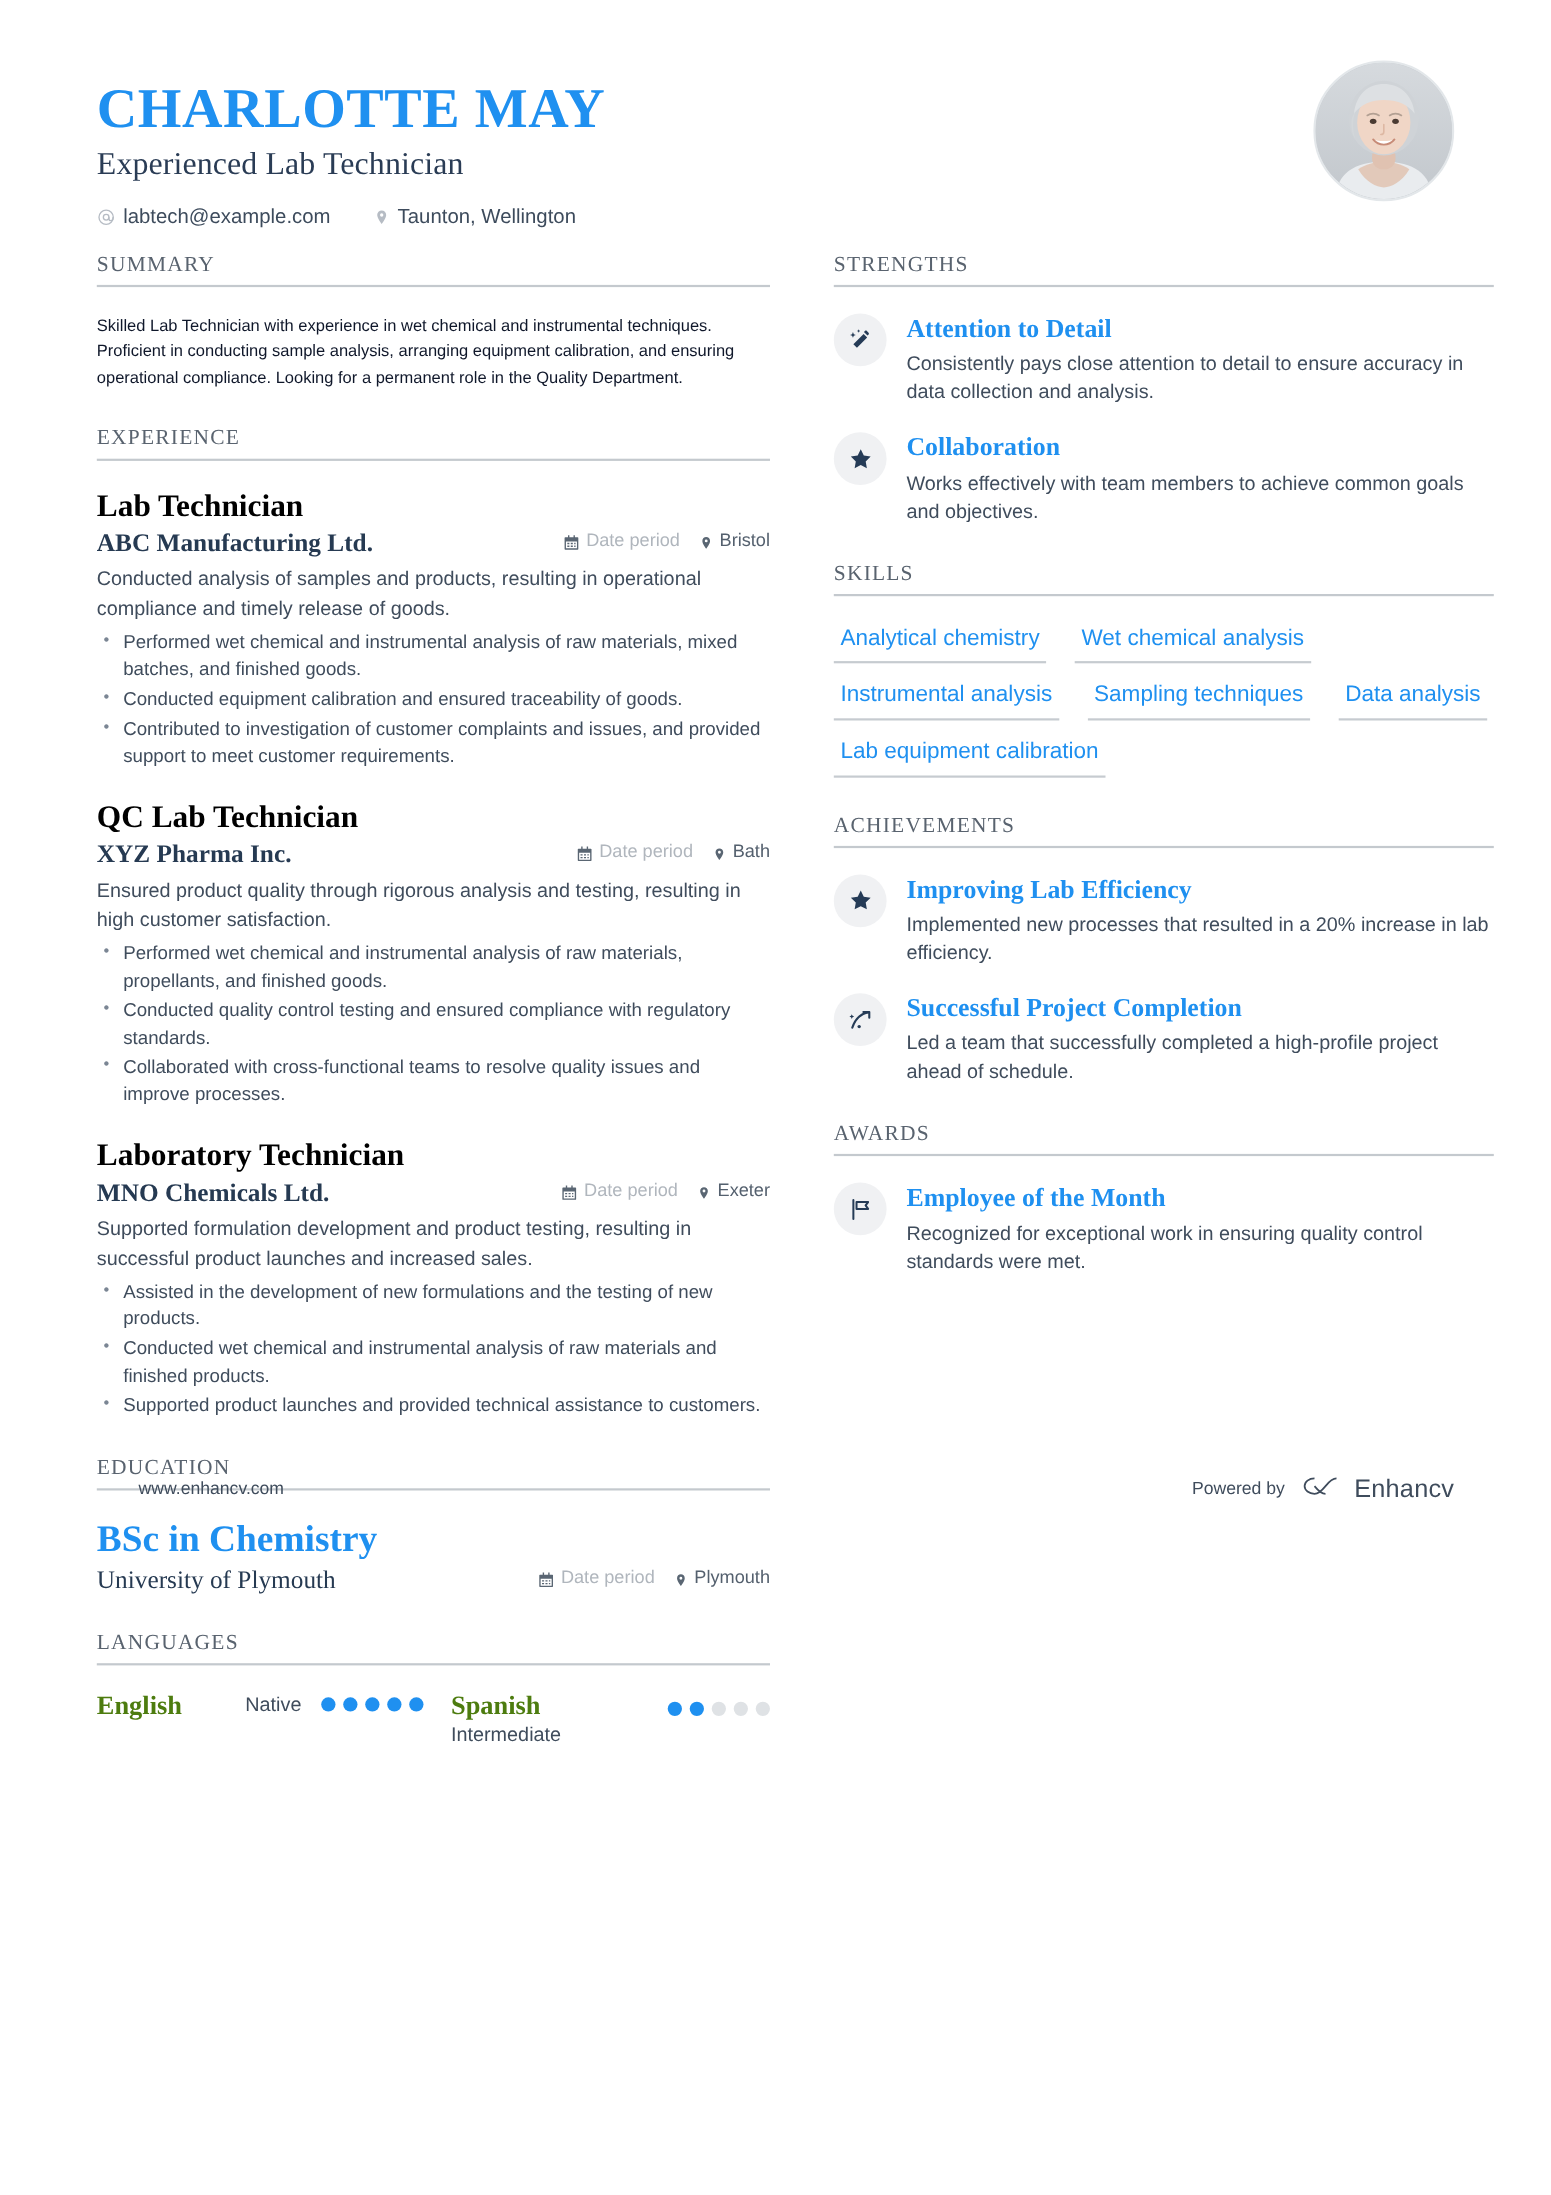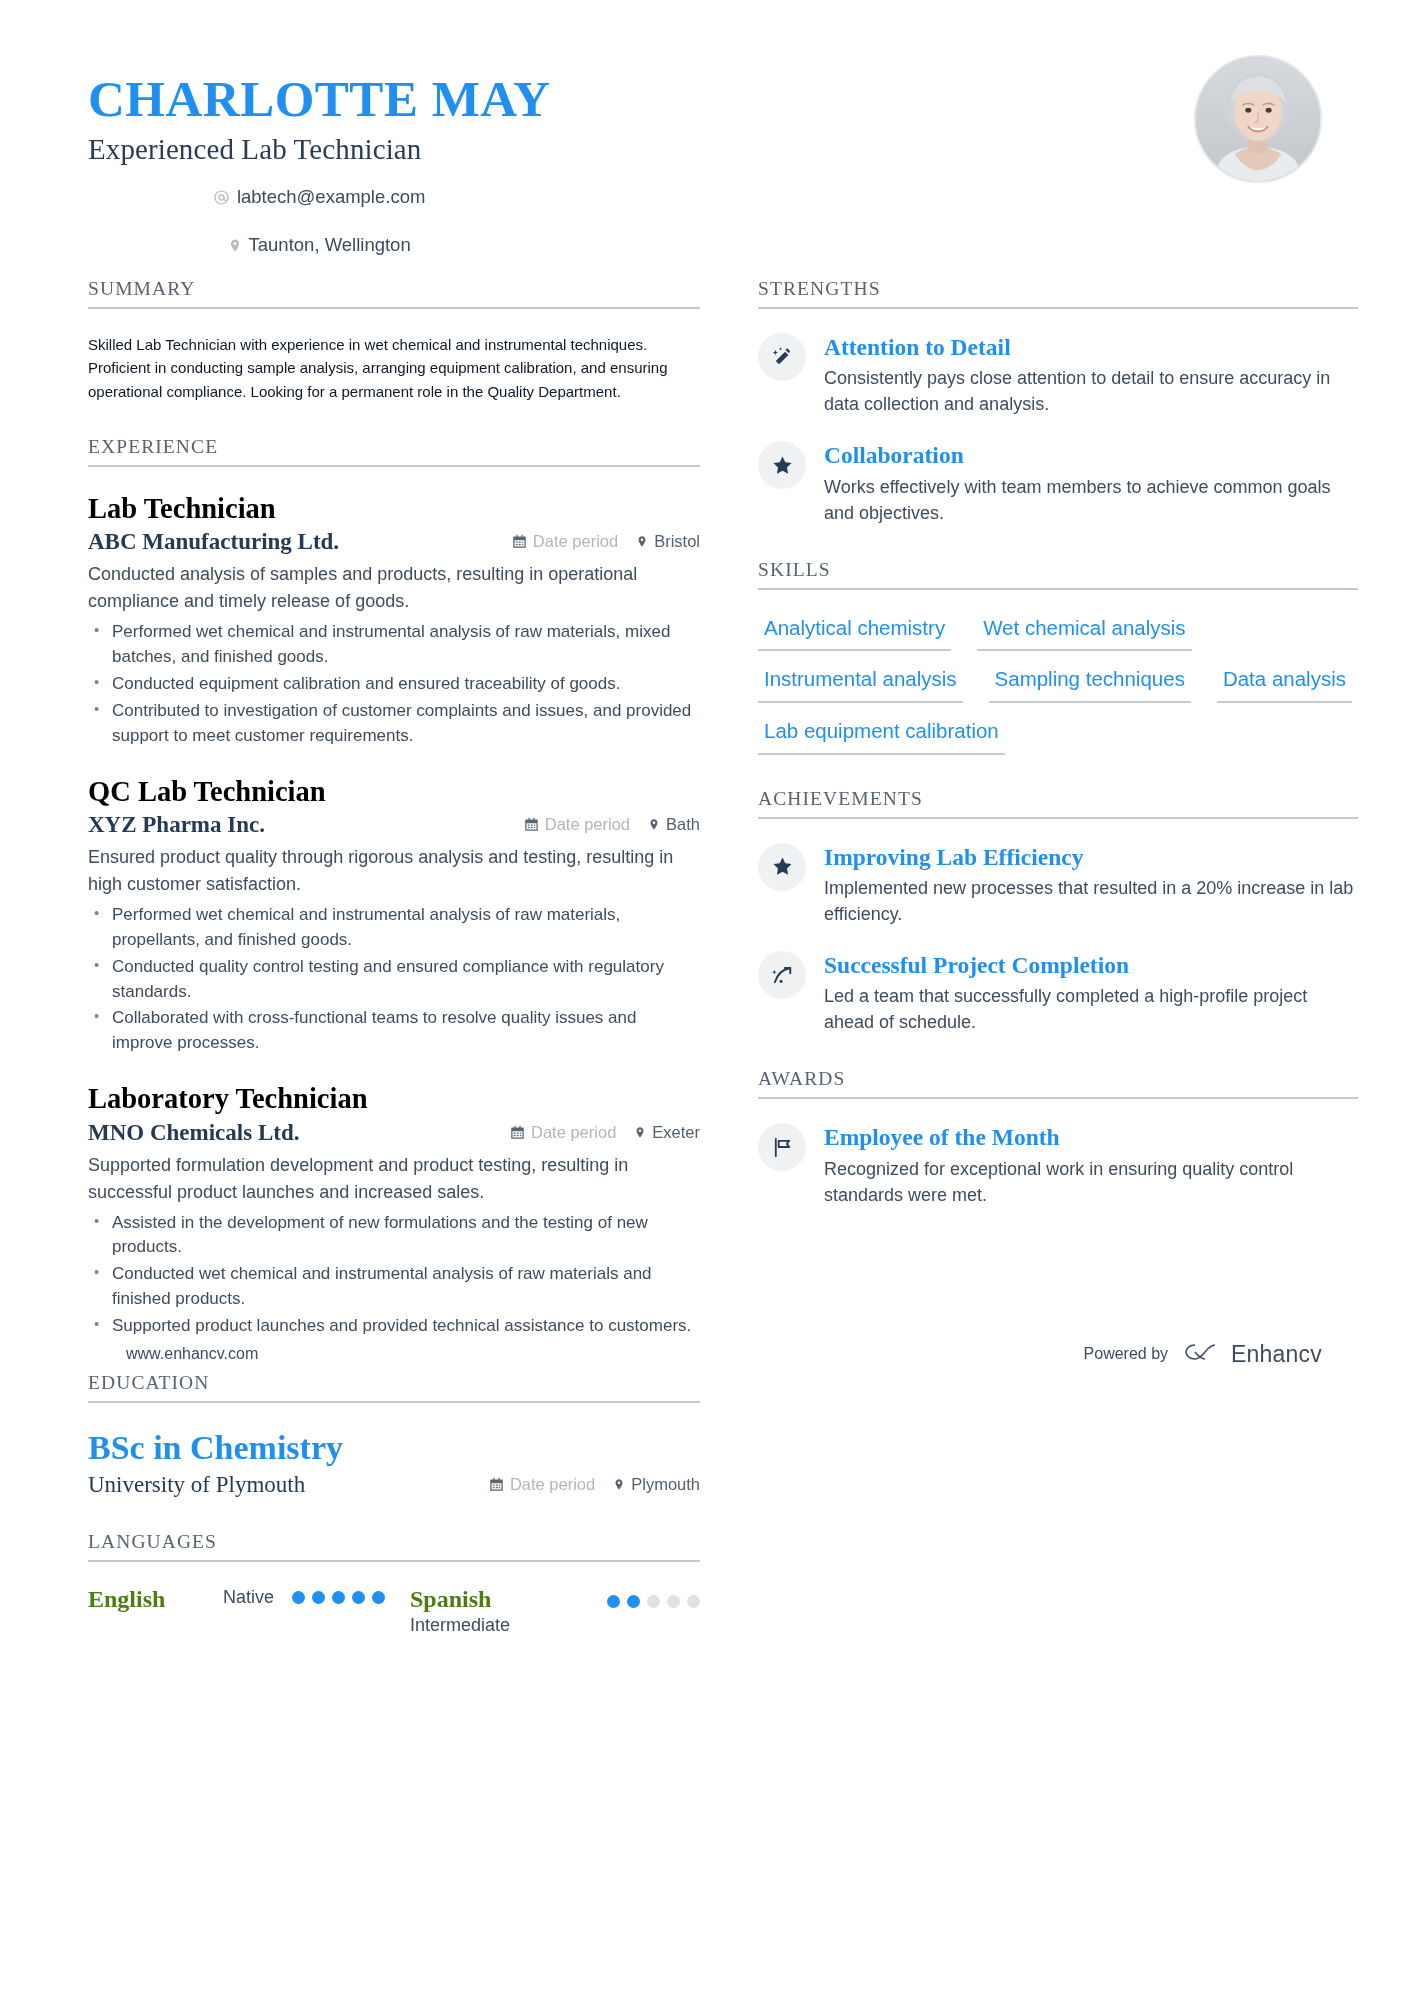--- a/index.html
+++ b/index.html
@@ -42,23 +42,22 @@
     font-family: "Liberation Serif", serif;
     font-size: 29px;
     font-weight: 400;
     color: #2a3c55;
     margin-top: 5px;
     letter-spacing: 0.1px;
   }
   .contact-row {
     display: flex;
     align-items: center;
-    gap: 26px;
+    gap: 40px;
     margin-top: 20px;
-    flex-direction: column;
   }
   .contact-item {
     display: flex;
     align-items: center;
     gap: 7px;
     font-size: 18.5px;
     color: #3d4b5c;
   }
   .contact-item .ic { display:flex; align-items:center; color:#b6bcc4; }
 
@@ -113,21 +112,21 @@
     justify-content: space-between;
     margin-bottom: 6px;
   }
   .xp-company {
     font-family: "Liberation Serif", serif;
     font-size: 23px;
     font-weight: 700;
     color: #263a52;
   }
   .xp-meta { display:flex; align-items:center; gap: 18px; }
-  .meta-chip { display:flex; align-items:center; gap:6px; font-size:16.5px; }
+  .meta-chip { display:flex; align-items:flex-end; gap:6px; font-size:16.5px; }
   .meta-date { color:#b0b6bd; }
   .meta-loc  { color:#54606e; }
   .meta-chip .ic { display:flex; align-items:center; }
   .meta-date .ic { color:#5a6673; }
   .meta-loc  .ic { color:#5a6673; }
 
   .xp-desc {
     font-size: 18px;
     line-height: 1.5;
     color: #3f4c5c;

